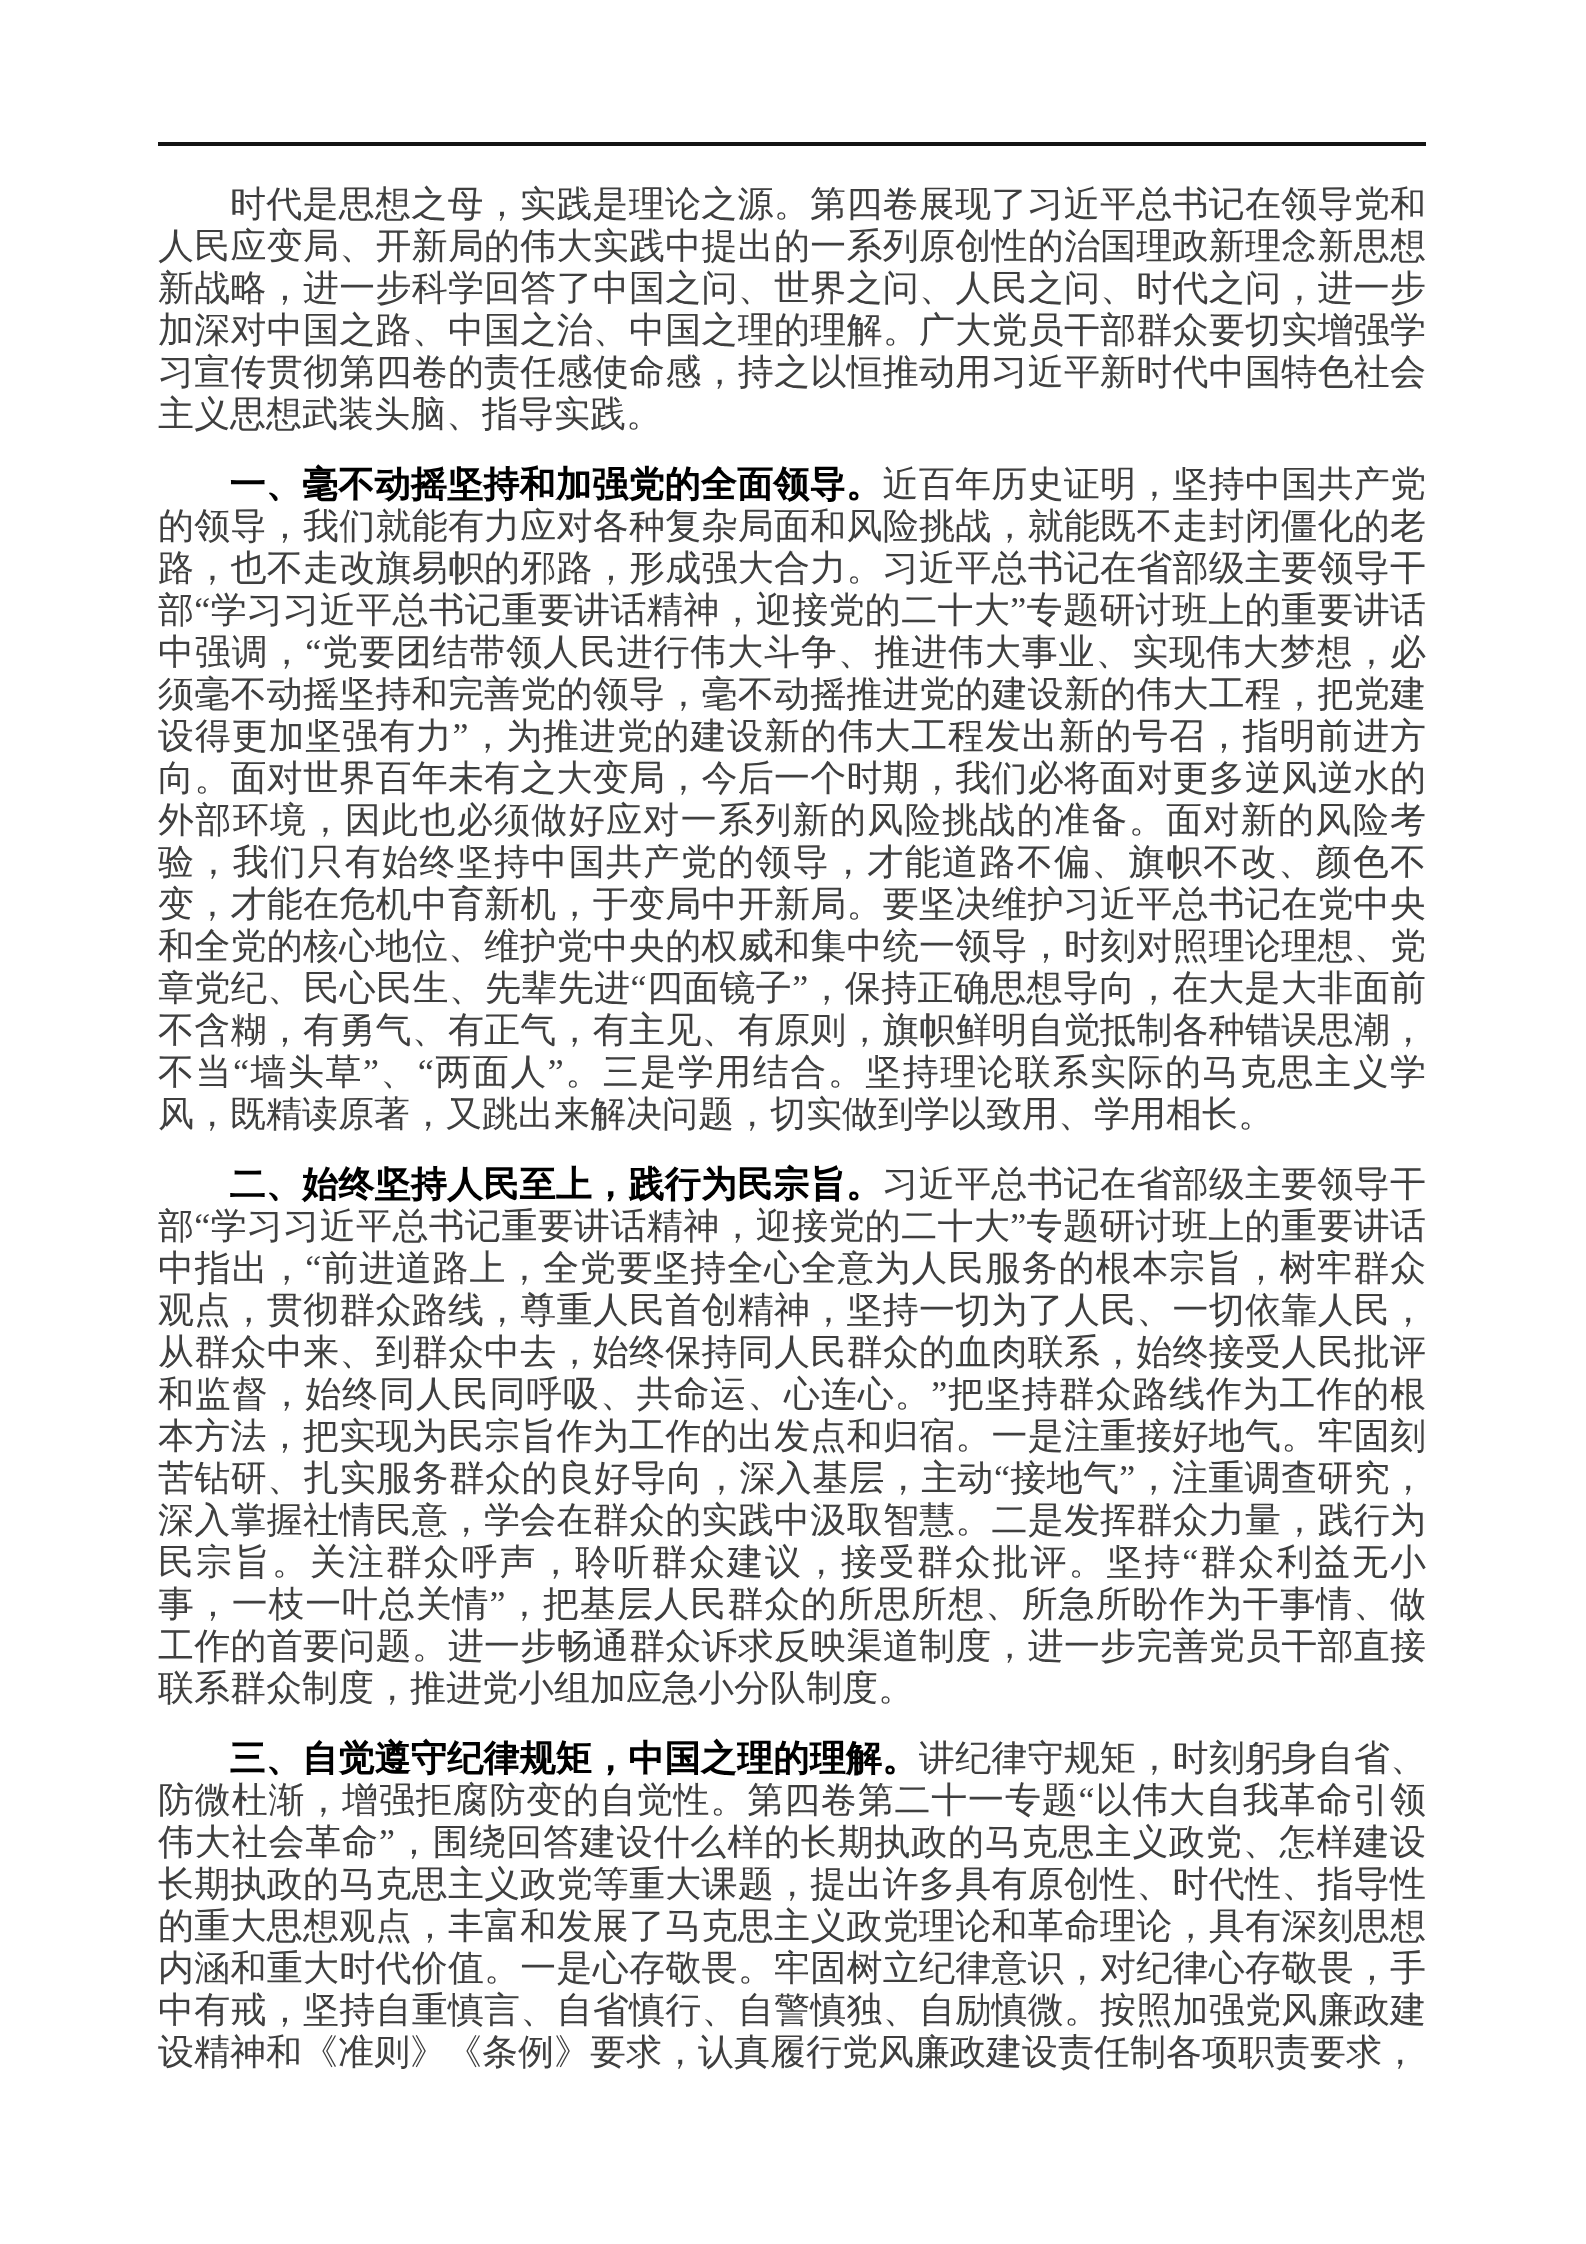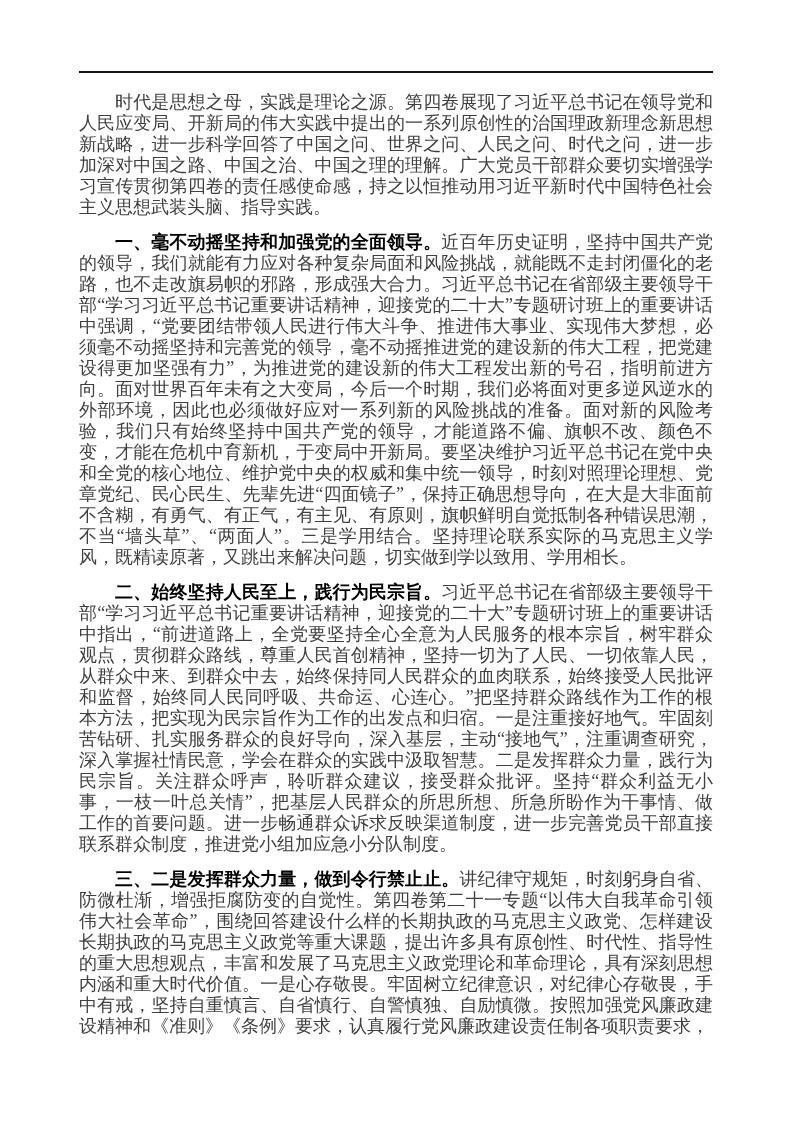--- a/index.html
+++ b/index.html
@@ -55,16 +55,16 @@
   <div class="header-rule"></div>
 
   <div class="doc-body">
 
     <p><span class="section-heading"></span><span>时代是思想之母，实践是理论之源。第四卷展现了习近平总书记在领导党和人民应变局、开新局的伟大实践中提出的一系列原创性的治国理政新理念新思想新战略，进一步科学回答了中国之问、世界之问、人民之问、时代之问，进一步加深对中国之路、中国之治、中国之理的理解。广大党员干部群众要切实增强学习宣传贯彻第四卷的责任感使命感，持之以恒推动用习近平新时代中国特色社会主义思想武装头脑、指导实践。</span></p>
 
     <p><span class="section-heading">一、毫不动摇坚持和加强党的全面领导。</span><span>近百年历史证明，坚持中国共产党的领导，我们就能有力应对各种复杂局面和风险挑战，就能既不走封闭僵化的老路，也不走改旗易帜的邪路，形成强大合力。习近平总书记在省部级主要领导干部“学习习近平总书记重要讲话精神，迎接党的二十大”专题研讨班上的重要讲话中强调，“党要团结带领人民进行伟大斗争、推进伟大事业、实现伟大梦想，必须毫不动摇坚持和完善党的领导，毫不动摇推进党的建设新的伟大工程，把党建设得更加坚强有力”，为推进党的建设新的伟大工程发出新的号召，指明前进方向。面对世界百年未有之大变局，今后一个时期，我们必将面对更多逆风逆水的外部环境，因此也必须做好应对一系列新的风险挑战的准备。面对新的风险考验，我们只有始终坚持中国共产党的领导，才能道路不偏、旗帜不改、颜色不变，才能在危机中育新机，于变局中开新局。要坚决维护习近平总书记在党中央和全党的核心地位、维护党中央的权威和集中统一领导，时刻对照理论理想、党章党纪、民心民生、先辈先进“四面镜子”，保持正确思想导向，在大是大非面前不含糊，有勇气、有正气，有主见、有原则，旗帜鲜明自觉抵制各种错误思潮，不当“墙头草”、“两面人”。三是学用结合。坚持理论联系实际的马克思主义学风，既精读原著，又跳出来解决问题，切实做到学以致用、学用相长。</span></p>
 
     <p><span class="section-heading">二、始终坚持人民至上，践行为民宗旨。</span><span>习近平总书记在省部级主要领导干部“学习习近平总书记重要讲话精神，迎接党的二十大”专题研讨班上的重要讲话中指出，“前进道路上，全党要坚持全心全意为人民服务的根本宗旨，树牢群众观点，贯彻群众路线，尊重人民首创精神，坚持一切为了人民、一切依靠人民，从群众中来、到群众中去，始终保持同人民群众的血肉联系，始终接受人民批评和监督，始终同人民同呼吸、共命运、心连心。”把坚持群众路线作为工作的根本方法，把实现为民宗旨作为工作的出发点和归宿。一是注重接好地气。牢固刻苦钻研、扎实服务群众的良好导向，深入基层，主动“接地气”，注重调查研究，深入掌握社情民意，学会在群众的实践中汲取智慧。二是发挥群众力量，践行为民宗旨。关注群众呼声，聆听群众建议，接受群众批评。坚持“群众利益无小事，一枝一叶总关情”，把基层人民群众的所思所想、所急所盼作为干事情、做工作的首要问题。进一步畅通群众诉求反映渠道制度，进一步完善党员干部直接联系群众制度，推进党小组加应急小分队制度。</span></p>
 
-    <p><span class="section-heading">三、二是发挥群众力量，做到令行禁止止。</span><span>讲纪律守规矩，时刻躬身自省、防微杜渐，增强拒腐防变的自觉性。第四卷第二十一专题“以伟大自我革命引领伟大社会革命”，围绕回答建设什么样的长期执政的马克思主义政党、怎样建设长期执政的马克思主义政党等重大课题，提出许多具有原创性、时代性、指导性的重大思想观点，丰富和发展了马克思主义政党理论和革命理论，具有深刻思想内涵和重大时代价值。一是心存敬畏。牢固树立纪律意识，对纪律心存敬畏，手中有戒，坚持自重慎言、自省慎行、自警慎独、自励慎微。按照加强党风廉政建设精神和《准则》《条例》要求，认真履行党风廉政建设责任制各项职责要求，</span></p>
+    <p><span class="section-heading">三、自觉遵守纪律规矩，中国之理的理解。</span><span>讲纪律守规矩，时刻躬身自省、防微杜渐，增强拒腐防变的自觉性。第四卷第二十一专题“以伟大自我革命引领伟大社会革命”，围绕回答建设什么样的长期执政的马克思主义政党、怎样建设长期执政的马克思主义政党等重大课题，提出许多具有原创性、时代性、指导性的重大思想观点，丰富和发展了马克思主义政党理论和革命理论，具有深刻思想内涵和重大时代价值。一是心存敬畏。牢固树立纪律意识，对纪律心存敬畏，手中有戒，坚持自重慎言、自省慎行、自警慎独、自励慎微。按照加强党风廉政建设精神和《准则》《条例》要求，认真履行党风廉政建设责任制各项职责要求，</span></p>
 
   </div>
 </div>
 
 </body></html>

